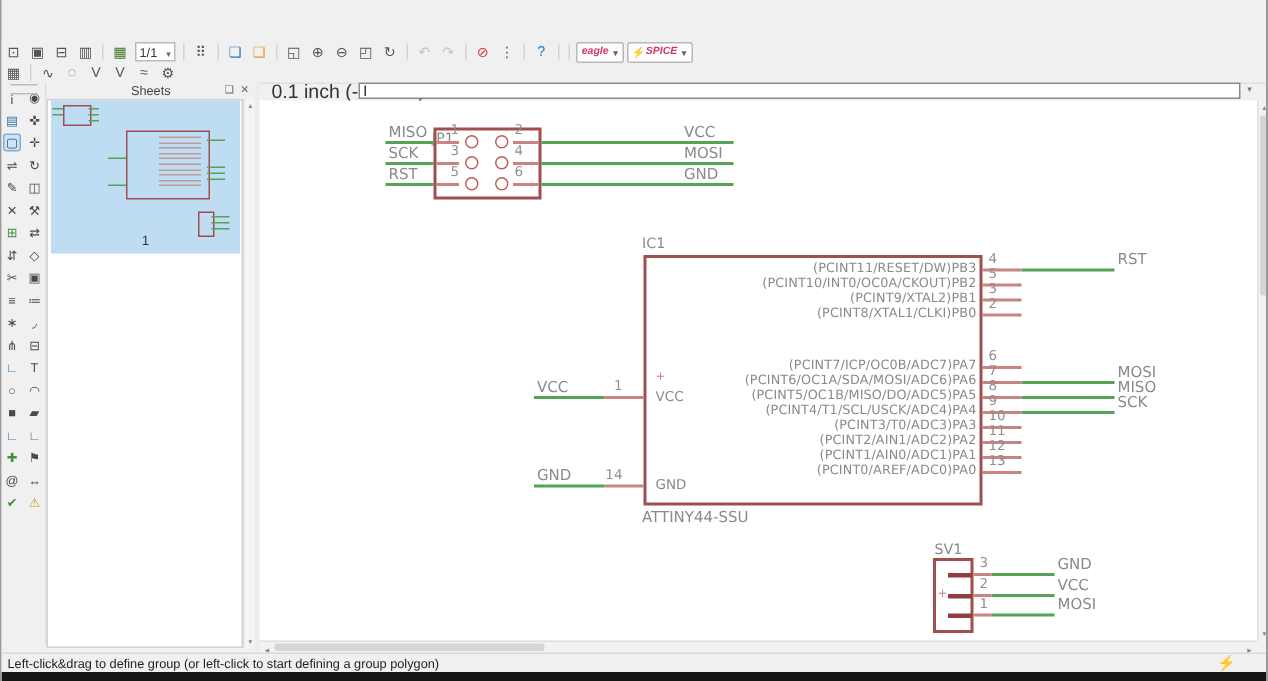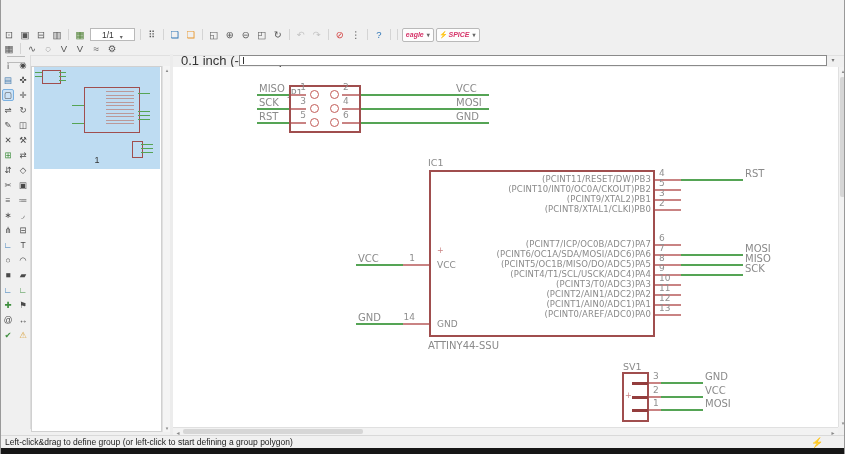--- a/index.html
+++ b/index.html
@@ -20,21 +20,21 @@
 
   
   .tbar{position:absolute;left:0;width:100%;background:#f0f0f0;display:flex;align-items:center;}
   #toolbar1{top:27px;height:15px;}
   #toolbar2{top:42px;height:13px;border-bottom:1px solid #e0e0e0;}
   .ticon{width:14px;height:13px;display:flex;align-items:center;justify-content:center;
          font-size:9.5px;color:#555;margin:0 1px;border-radius:2px;}
   .ticon.disabled{color:#c2c2c2;}
   .tsep{width:1px;height:11px;background:#d4d4d4;margin:0 3px;}
   .tdrop{display:flex;align-items:flex-end;font-size:8.5px;color:#333;background:#fff;
-         border:1px solid #b9b9b9;height:11px;padding:0 11px;margin:0 2px;}
+         border:1px solid #b9b9b9;height:11px;padding:0 2px;margin:0 2px;}
   .tdrop .arr{font-size:6px;color:#666;margin-left:6px;}
   .appbtn{display:flex;align-items:center;height:12px;border:1px solid #b9b9b9;background:#fdfdfd;
           border-radius:2px;padding:0 3px;margin:0 1px;font-size:7px;color:#d6356a;font-style:italic;font-weight:bold;}
   .appbtn .arr{font-style:normal;font-size:6px;color:#666;margin-left:3px;}
 
   
   #dock{position:absolute;left:0;top:55px;width:30px;height:380px;background:#f0f0f0;
         border-right:1px solid #dcdcdc;display:grid;grid-template-columns:13px 13px;
         gap:3px 2px;padding:4px 0 0 1px;box-sizing:border-box;align-content:start;}
   .dicon{width:12px;height:12px;display:flex;align-items:center;justify-content:center;
@@ -195,20 +195,25 @@
       <div class="dicon" style="color: rgb(63, 143, 63);">✚</div>
       <div class="dicon">⚑</div>
       <div class="dicon">@</div>
       <div class="dicon">↔</div>
       <div class="dicon" style="color: rgb(63, 143, 63);">✔</div>
       <div class="dicon" style="color: rgb(214, 154, 45);">⚠</div>
     </div>
   <div style="position:absolute;left:0;top:429px;width:30px;height:6px;background:#f0f0f0;"></div>
 
   <div id="dockhandle"></div>
+  <div id="sheetshdr">
+    <span>Sheets</span>
+    <span class="hic" style="right:14px;">❏</span>
+    <span class="hic" style="right:4px;">✕</span>
+  </div>
   <div id="sheetspanel">
     <div id="thumb">
       <div id="sheetnum">1</div>
     <div class="mrect" style="left: 8px; top: 3px; width: 17px; height: 12px;"></div>
         <div class="mrect" style="left: 50px; top: 20px; width: 54px; height: 44px;"></div>
         <div class="mrect" style="left: 98px; top: 74px; width: 9px; height: 15px;"></div>
         <div class="mline" style="left: 1px; top: 5px; width: 7px; background: rgb(85, 164, 85);"></div>
         <div class="mline" style="left: 1px; top: 9px; width: 7px; background: rgb(85, 164, 85);"></div>
         <div class="mline" style="left: 25px; top: 5px; width: 7px; background: rgb(85, 164, 85);"></div>
         <div class="mline" style="left: 25px; top: 9px; width: 7px; background: rgb(85, 164, 85);"></div>

